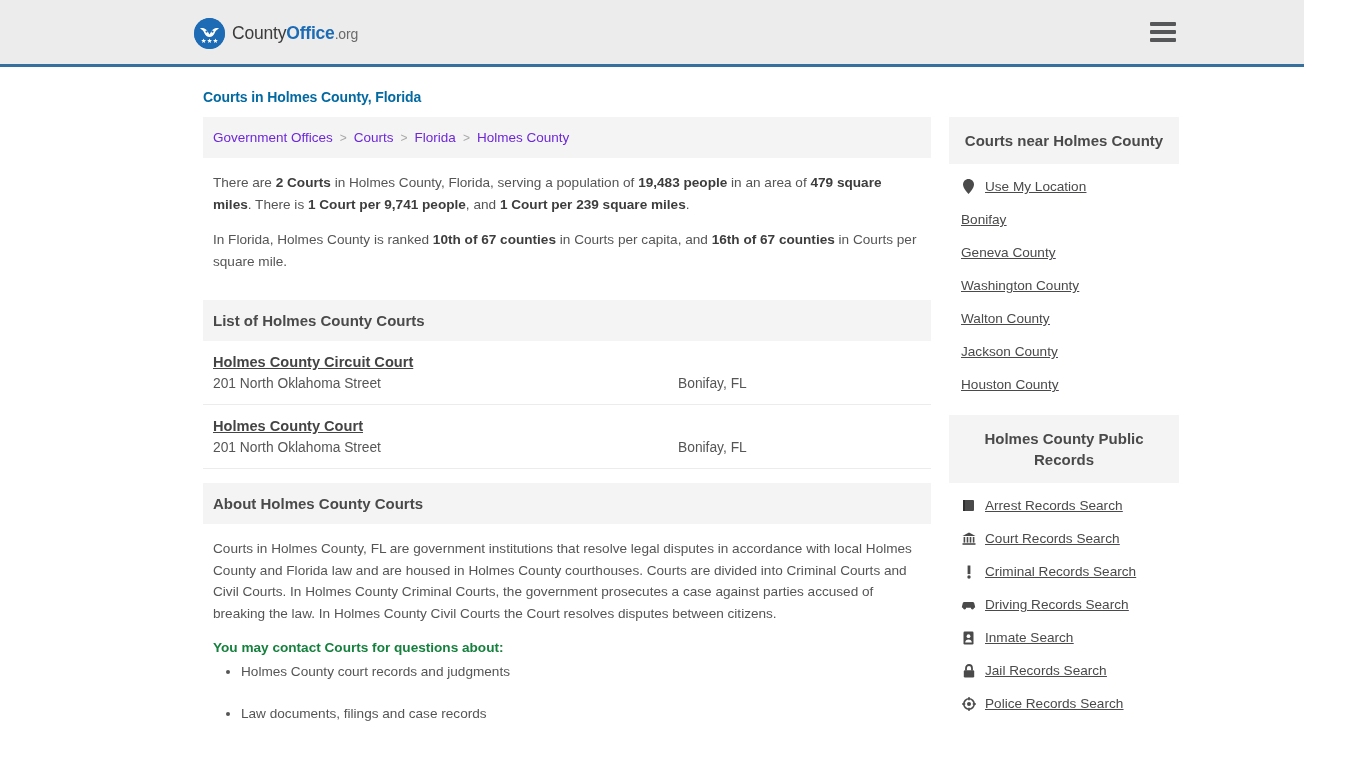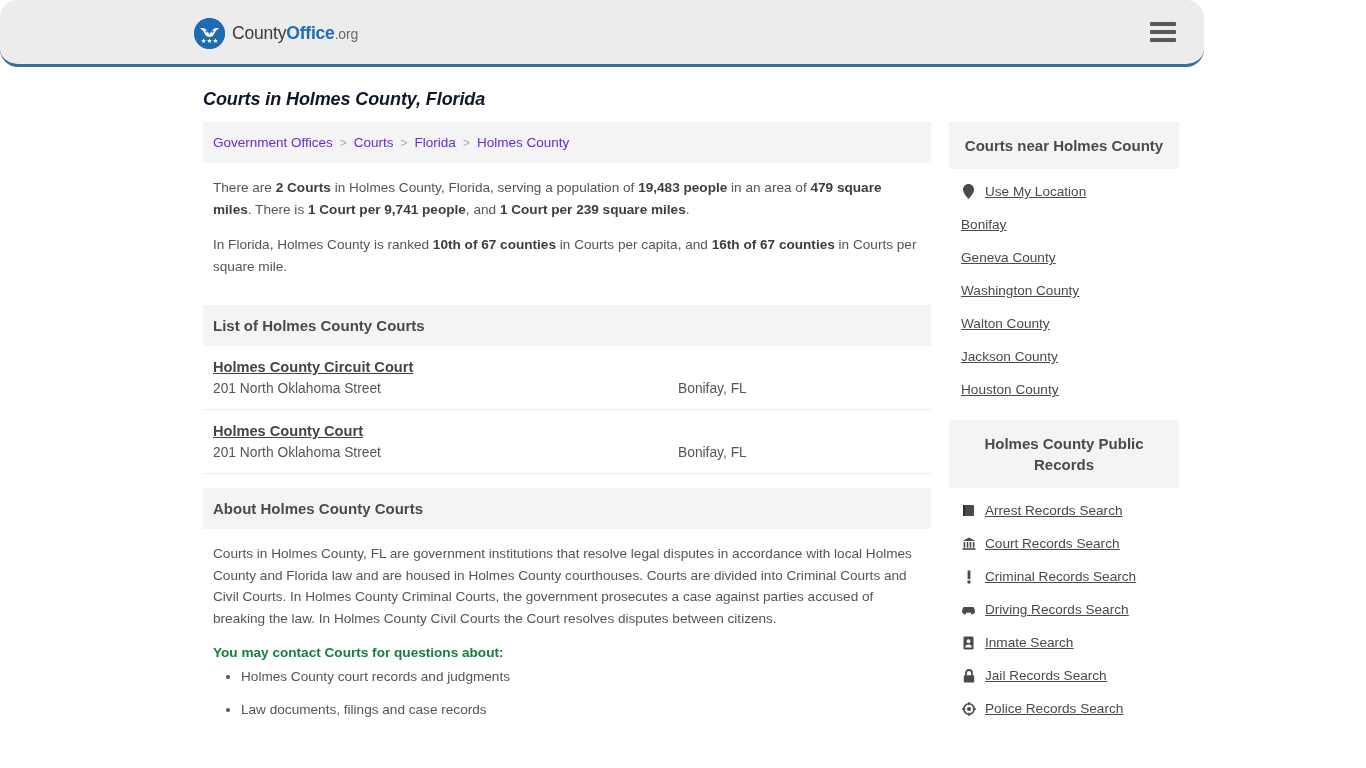--- a/index.html
+++ b/index.html
@@ -7,25 +7,24 @@
     margin: 0; padding: 0;
     width: 1366px; height: 768px;
     background: #ffffff;
     font-family: "Liberation Sans", sans-serif;
     overflow: hidden;
   }
 
   
   .site-header {
     position: relative;
-    width: 1204px;
+    width: 1304px;
     height: 67px;
     background: #ececec;
     border-bottom: 3px solid #35709f;
-    border-radius: 18px;
   }
   .header-inner {
     position: relative;
     width: 1366px;
     height: 64px;
   }
   .logo {
     position: absolute;
     left: 194px; top: 18px;
     display: flex; align-items: center;
@@ -98,25 +97,24 @@
   }
   .container {
     position: relative;
     width: 976px;
     margin: 0 auto;
     padding-left: 0;
   }
   .page-title {
     margin: 0;
     padding: 22px 0 12px 8px;
-    font-size: 18px;
+    font-size: 14px;
     font-weight: 700;
-    color: #0f172a;
+    color: #0369a1;
     letter-spacing: -0.1px;
-    font-style: italic;
   }
   .cols {
     display: flex;
     align-items: flex-start;
     gap: 18px;
     padding-left: 8px;
   }
   .col-main { width: 728px; flex: 0 0 728px; }
   .col-side { width: 230px; flex: 0 0 230px; }
 
@@ -177,21 +175,21 @@
   .court-city { flex: 1 1 auto; }
 
   
   .about-list {
     margin: 6px 0 0 0;
     padding: 0 0 0 38px;
     font-size: 13.6px;
     line-height: 21px;
     color: #555555;
   }
-  .about-list li { margin: 0 0 12px 0; }
+  .about-list li { margin: 0 0 21px 0; }
   .contact-head {
     padding: 0 10px;
     margin: 16px 0 6px 0;
     font-size: 13.6px;
     font-weight: 700;
     color: #15803d;
   }
 
   
   .side-panel { margin-bottom: 14px; text-align: center; }

